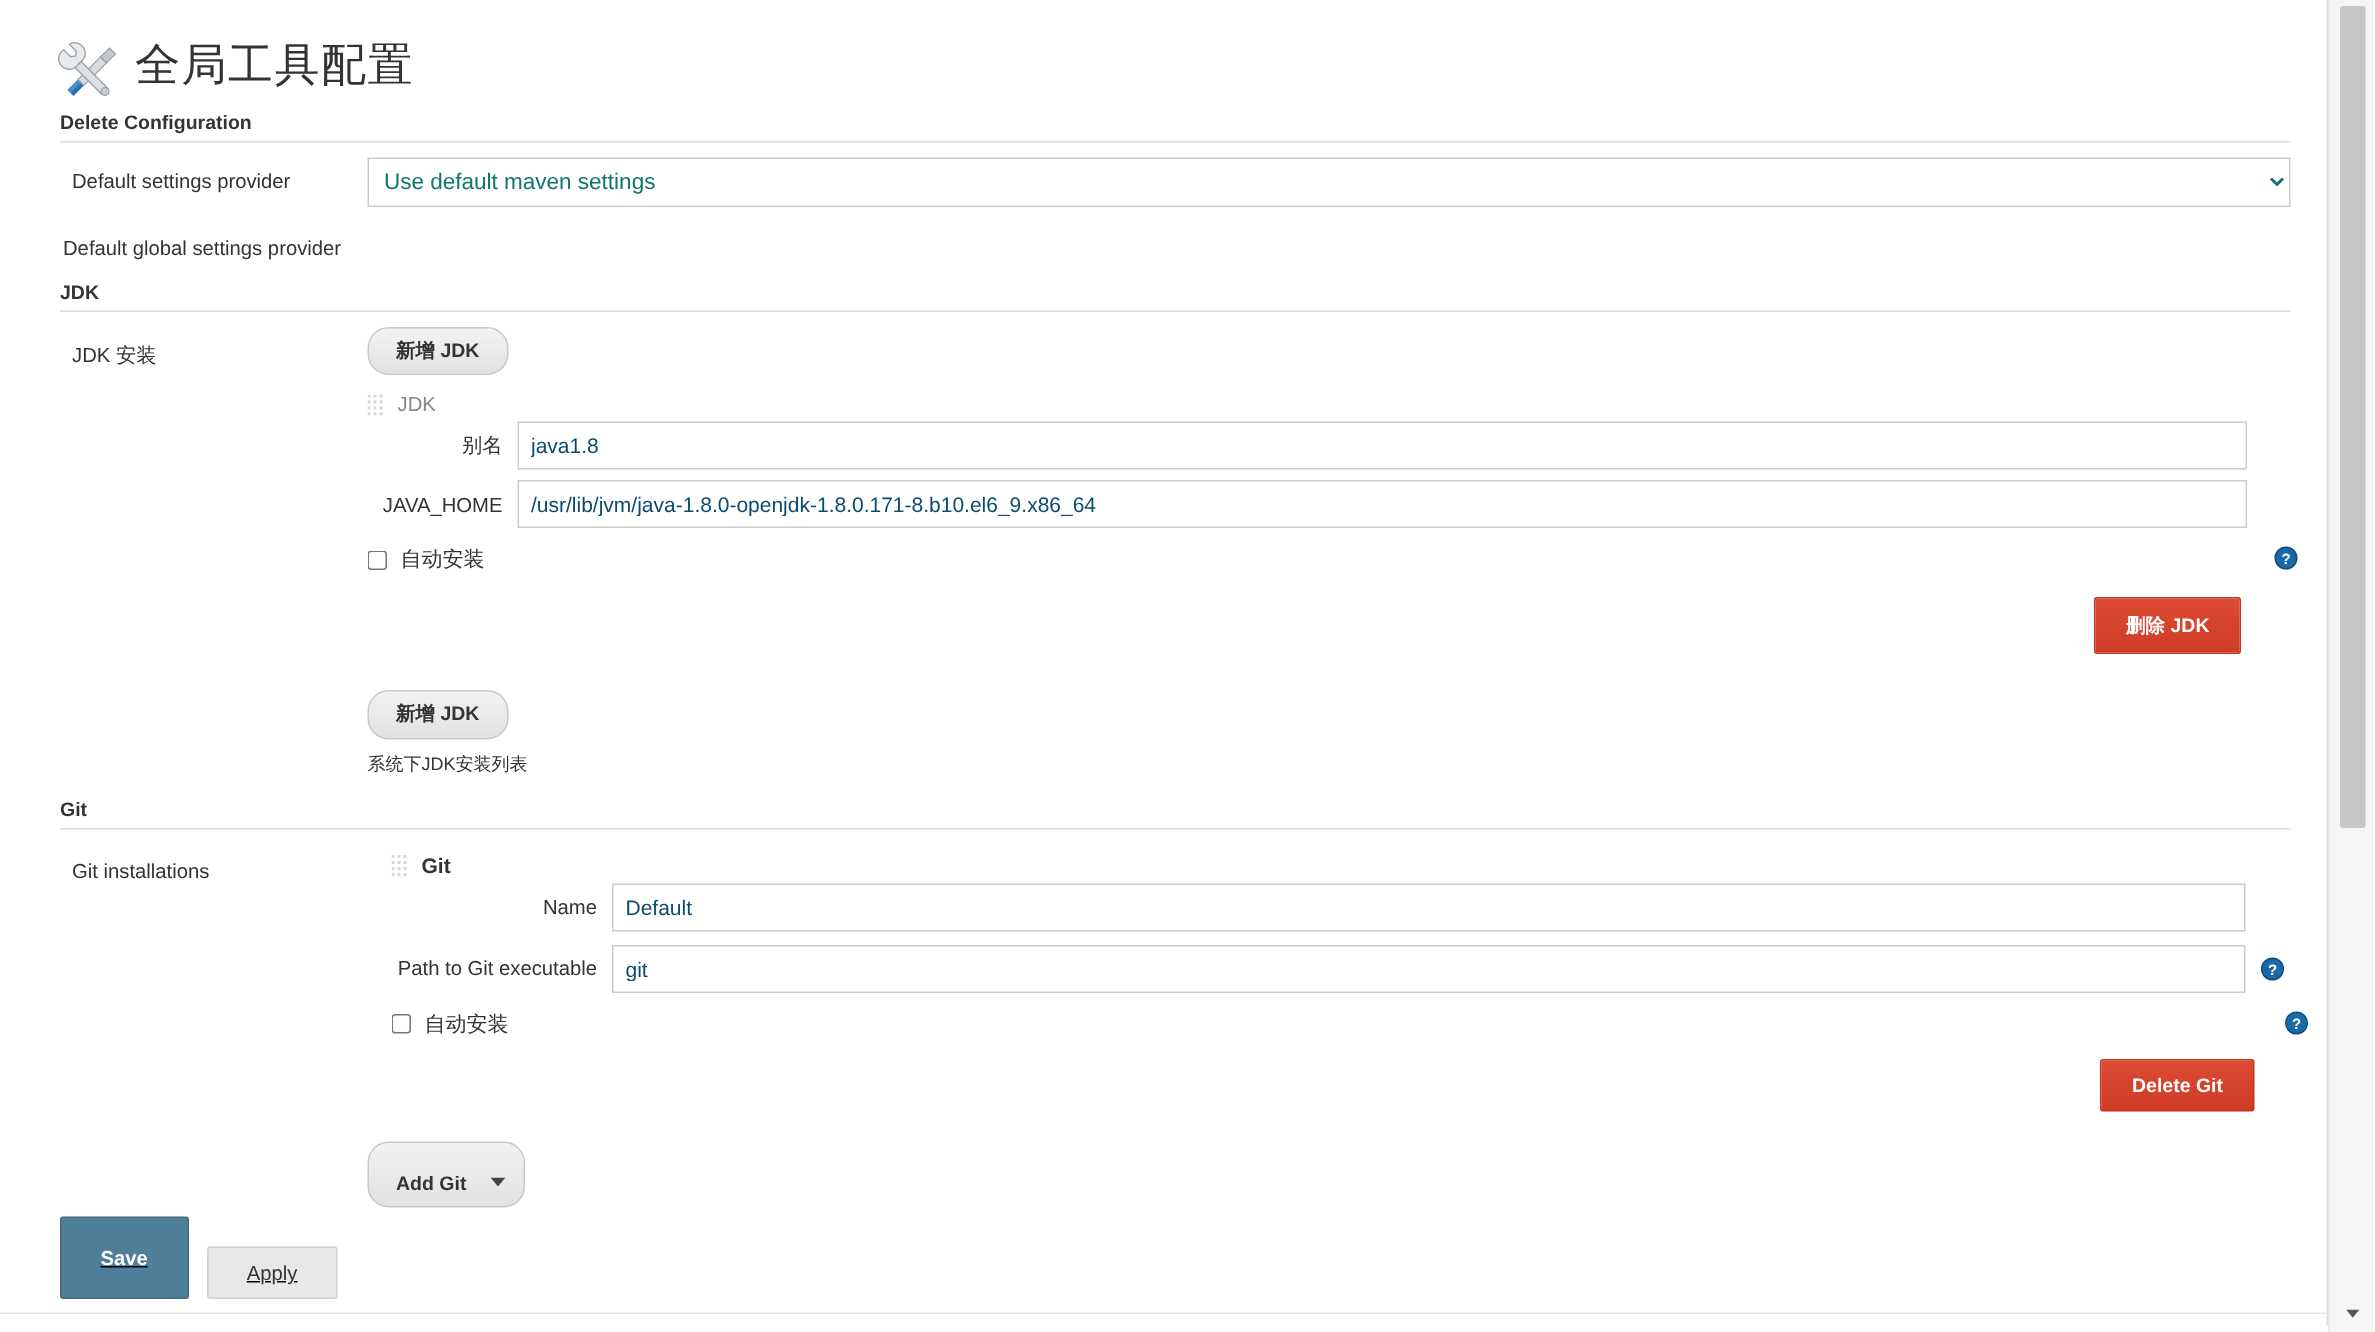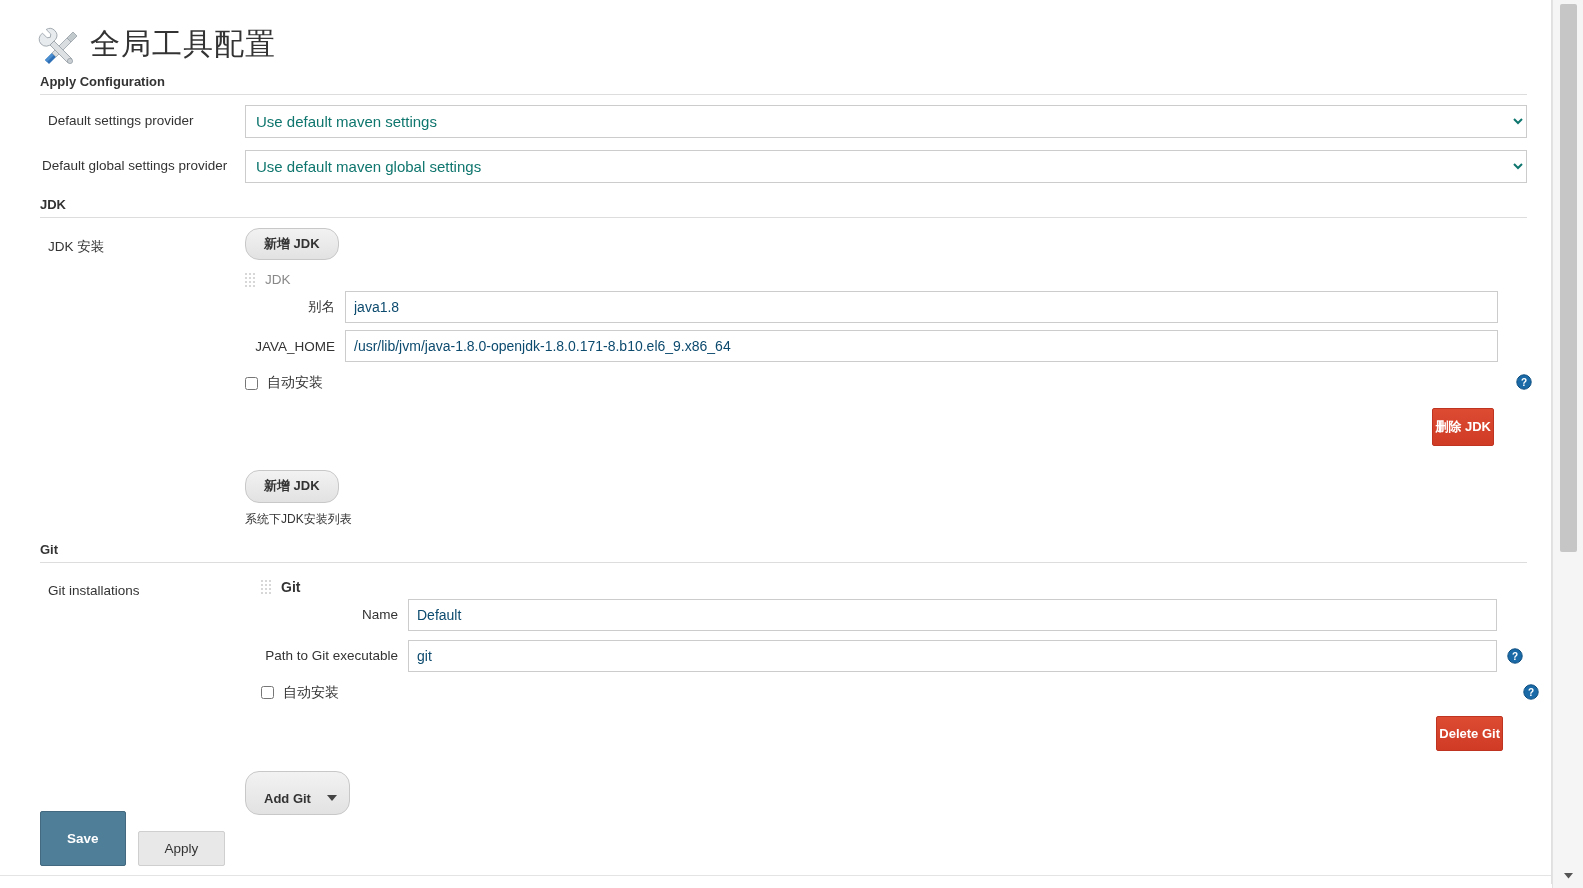--- a/index.html
+++ b/index.html
@@ -100,21 +100,21 @@
     cursor: pointer;
     line-height: 1.1;
   }
   .btn-red {
     background: #d9422b;
     background: linear-gradient(#dd4b33, #cf3b25);
     border: 1px solid #bf3420;
     color: #fff;
     font-weight: bold;
     font-size: 13px;
-    padding: 9px 2px;
+    padding: 9px 20px;
     border-radius: 2px;
     cursor: pointer;
   }
   .btn-save {
     background: #4e7e98;
     border: 1px solid #42697f;
     color: #fff;
     font-weight: bold;
     font-size: 13.5px;
     padding: 9px 26px;
@@ -197,20 +197,21 @@
     color: #333;
     margin-top: 8px;
   }
   
   .bottom-bar {
     position: absolute;
     left: 40px;
     bottom: 18px;
     display: flex;
     gap: 12px;
+    text-decoration: underline;
   }
   .footer-rule {
     position: absolute;
     left: 0; right: 0; bottom: 8px;
     border-top: 1px solid #e4e4e4;
   }
   
   #scrollbar {
     position: absolute;
     right: 0; top: 0;
@@ -251,35 +252,32 @@
 
           <path d="M36 39 L18 21 L14 25 L32 43 Z" fill="#dde1e4" stroke="#9aa3a9" stroke-width="0.9"></path>
           <path d="M16 23 a7 7 0 1 1 -9.5 -9.8 l4.6 4.6 3.2 -0.5 0.5 -3.2 -4.6 -4.6 a7 7 0 0 1 9.5 9.8 z" fill="#e8ebed" stroke="#9aa3a9" stroke-width="0.9"></path>
           <circle cx="34" cy="41" r="2.6" fill="#c9cfd3" stroke="#98a1a7" stroke-width="0.8"></circle>
         </g>
       </svg>
       <div class="page-title">全局工具配置</div>
     </div>
 
     <div class="section">
-      <div class="section-title">Apply Configuration</div>
+      <div class="section-title">Delete Configuration</div>
       <div class="section-rule"></div>
 
       <div class="row" style="margin-bottom:12px;">
         <div class="row-label lbl-w">Default settings provider</div>
         <select class="field">
           <option>Use default maven settings</option>
         </select>
       </div>
 
       <div class="row" style="margin-bottom:14px;">
         <div class="row-label lbl-w2">Default global settings provider</div>
-        <select class="field">
-          <option>Use default maven global settings</option>
-        </select>
       </div>
     </div>
 
     <div class="section">
       <div class="section-title">JDK</div>
       <div class="section-rule"></div>
 
       <div class="row">
         <div class="row-label lbl-w" style="padding-top:10px;">JDK 安装</div>
 

